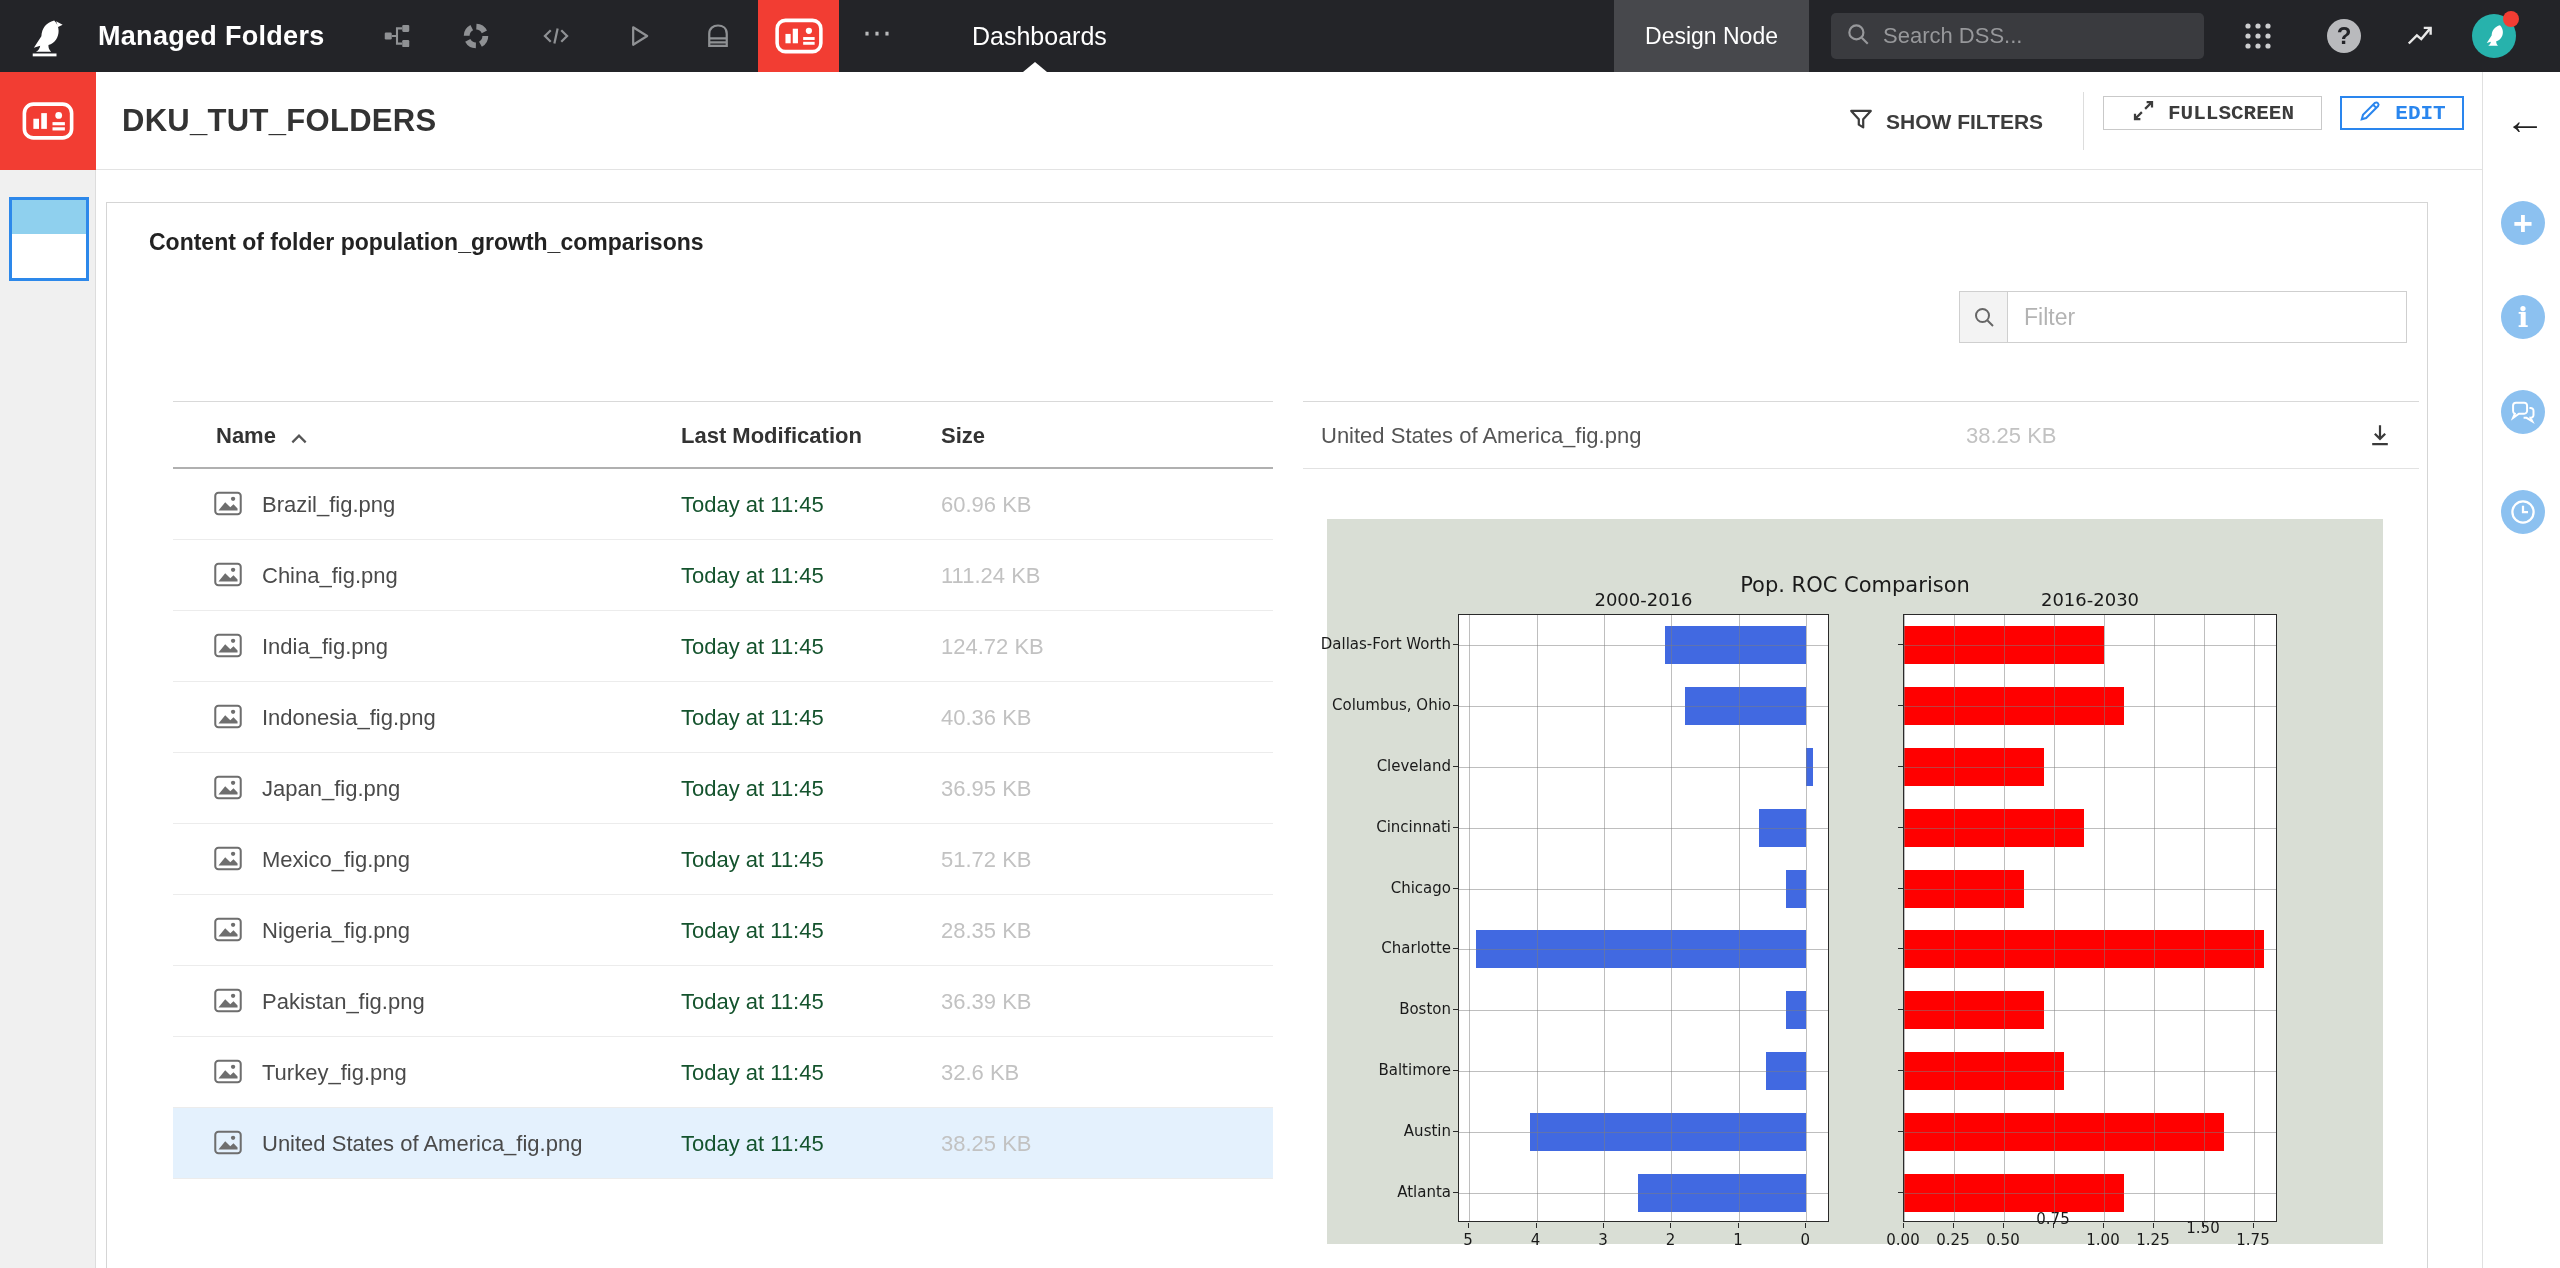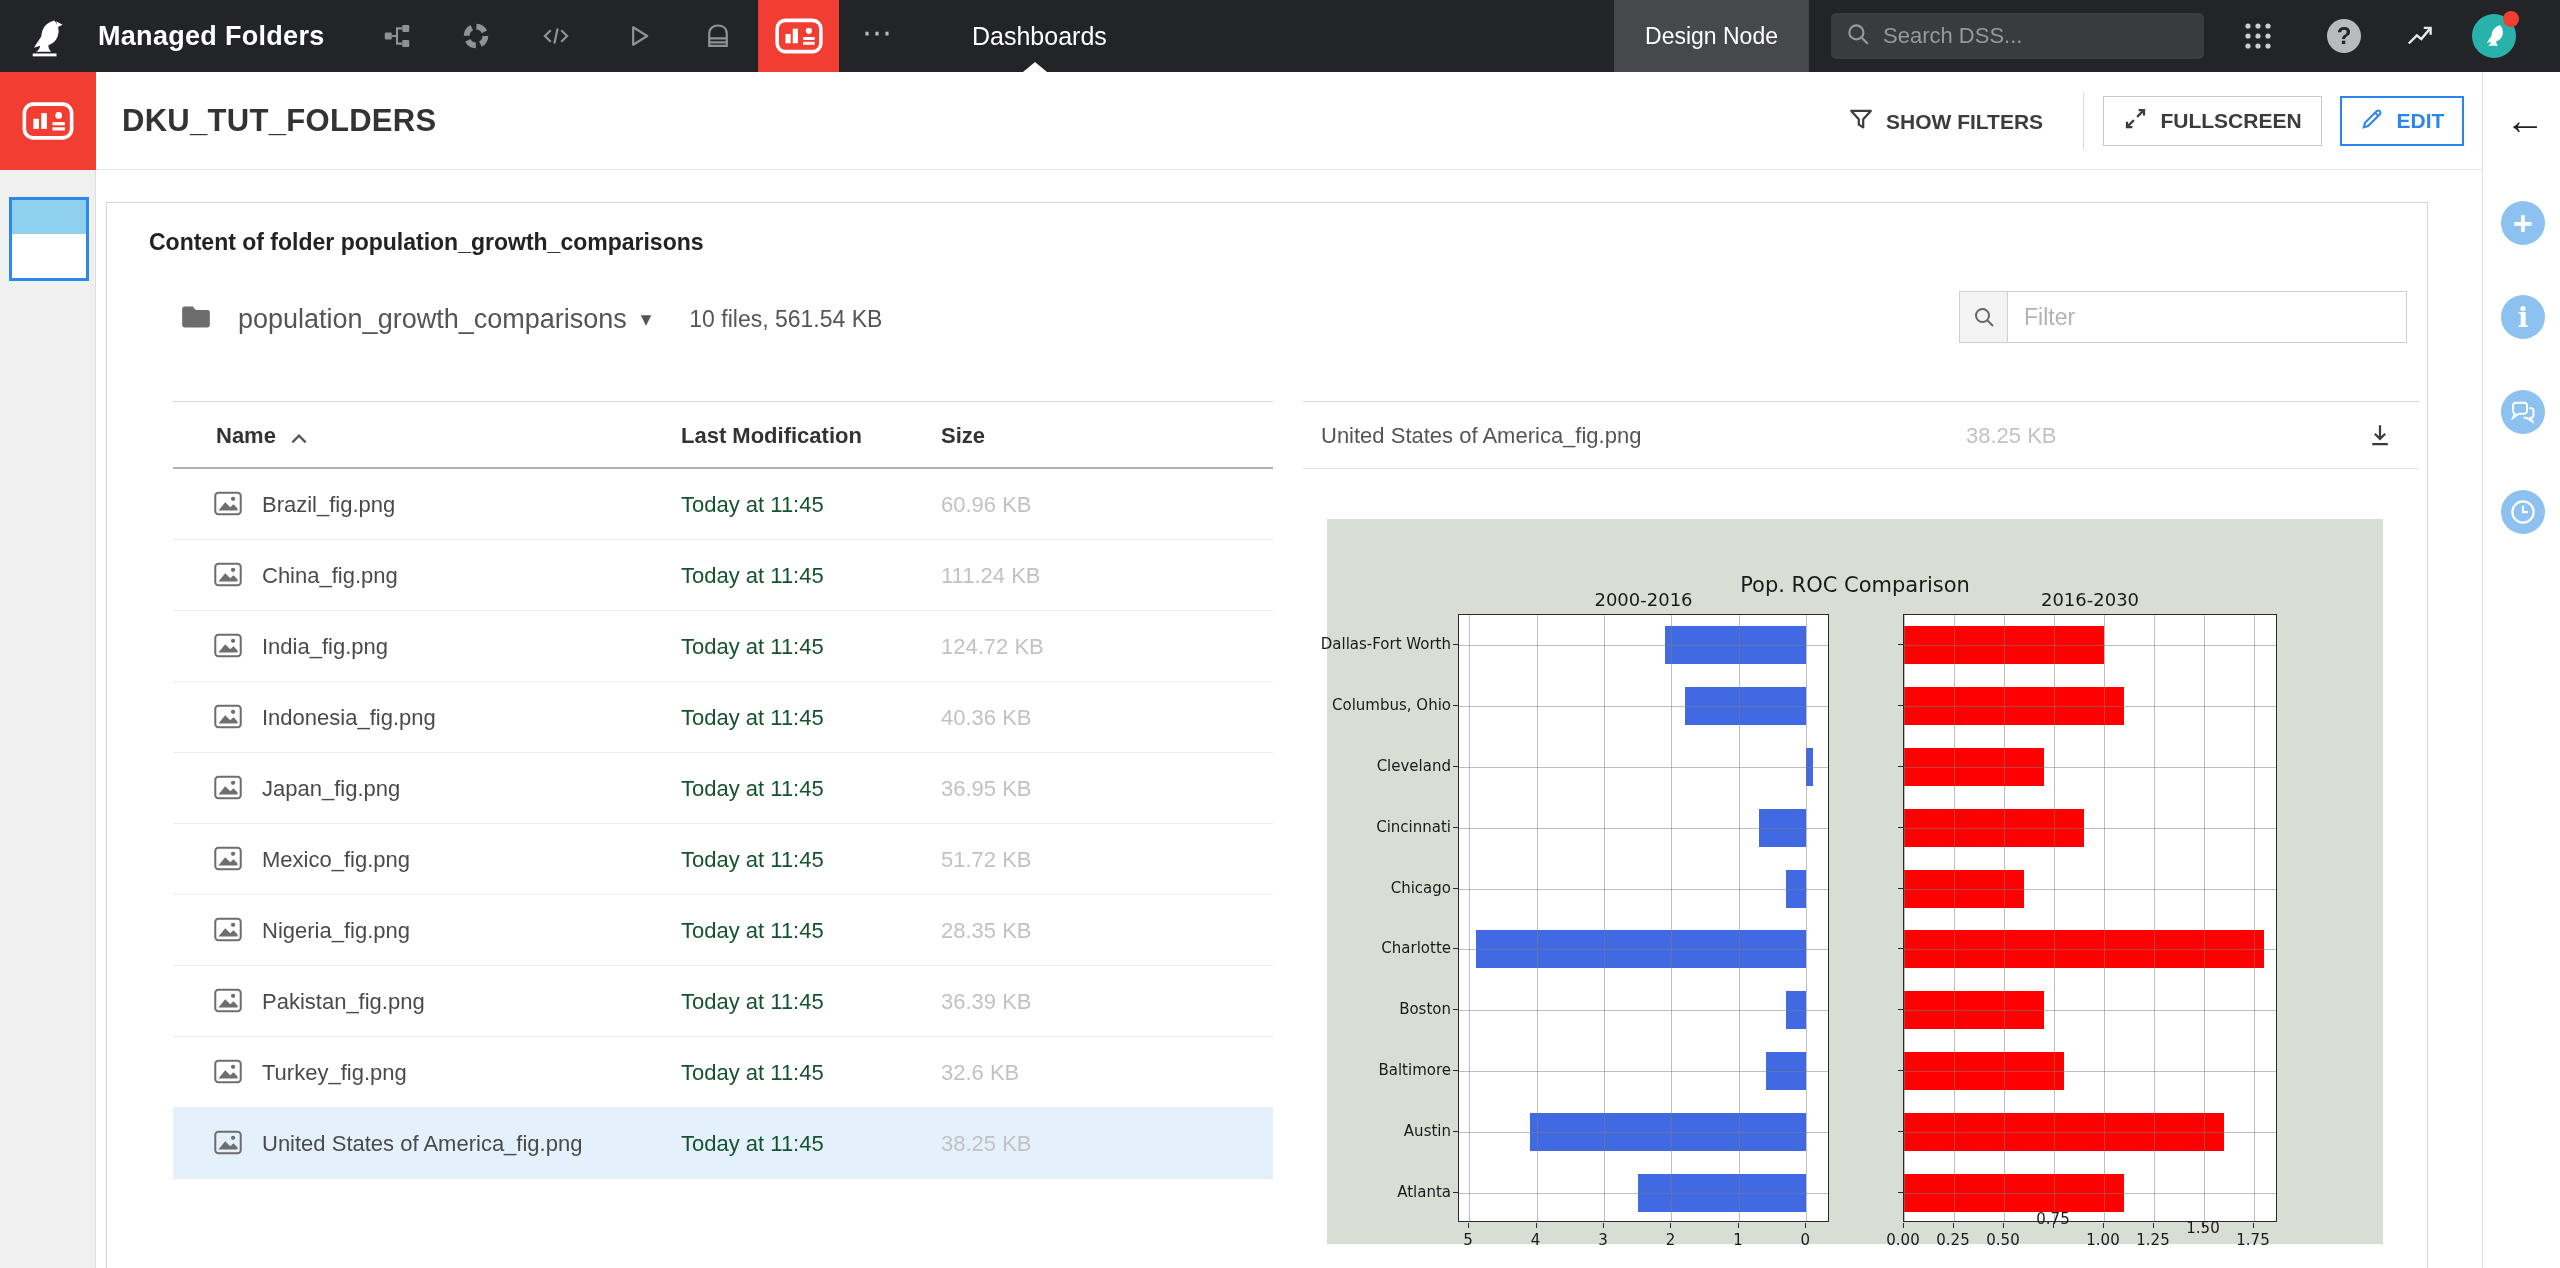--- a/index.html
+++ b/index.html
@@ -39,22 +39,22 @@
   
   #pagehead { position:absolute; left:0; top:72px; width:2482px; height:98px; background:#fff;
     border-bottom:1px solid #e3e3e3; z-index:5; }
   #head-red-tile { position:absolute; left:0; top:0; width:96px; height:98px; background:#f23d33;
     display:flex; align-items:center; justify-content:center; }
   #page-title { position:absolute; left:122px; top:0; height:98px; line-height:98px;
     font-size:31px; font-weight:600; color:#333; letter-spacing:.3px; }
   #show-filters { position:absolute; left:1848px; top:30px; height:40px; display:flex; align-items:center;
     gap:12px; color:#3c3c3c; font-weight:700; font-size:21px; cursor:pointer; }
   #hdr-divider { position:absolute; left:2083px; top:20px; width:1px; height:58px; background:#ddd; }
-  .hbtn { position:absolute; top:24px; height:50px; display:flex; align-items:center; justify-content:center;
-    gap:12px; font-weight:700; font-size:21px; background:#fff; cursor:pointer; }
+  .hbtn { position:absolute; top:24px; height:34px; display:flex; align-items:center; justify-content:center;
+    gap:12px; font-weight:700; font-size:21px; background:#fff; cursor:pointer;font-family:Liberation Mono, monospace; }
   #fullscreen-btn { left:2103px; width:219px; border:1px solid #c9c9c9; color:#3c3c3c; }
   #edit-btn { left:2340px; width:124px; border:2px solid #2a86ee; color:#2a86ee; }
 
   
   #sidebar { position:absolute; left:0; top:170px; width:96px; height:1098px; background:#f0f0f0;
     border-right:1px solid #ddd; }
   #slide-thumb { position:absolute; left:9px; top:27px; width:80px; height:84px; background:#fff;
     border:3px solid #2d88ea; cursor:pointer; }
   #slide-thumb .strip { position:absolute; left:0; top:0; right:0; height:44%; background:#8fd0ee; }
 
@@ -283,30 +283,20 @@
     <svg viewBox="0 0 24 24" width="30" height="30" fill="none" stroke="#fff" stroke-width="1.8">
         <circle cx="12" cy="12" r="8.5"></circle>
         <path d="M12 7 V12 H16"></path>
       </svg>
   </div>
 </div>
 
 <div id="box">
   <div id="box-heading">Content of folder population_growth_comparisons</div>
 
-  <div id="folder-row">
-    <span>
-      <svg viewBox="0 0 26 20" width="30" height="24" fill="#6d6d6d">
-          <path d="M1 3 a2 2 0 0 1 2-2 h7.2 l2.6 3 H23 a2 2 0 0 1 2 2 v11 a2 2 0 0 1-2 2 H3 a2 2 0 0 1-2-2 Z"></path>
-        </svg>
-    </span>
-    <span id="folder-name">population_growth_comparisons</span>
-    <span id="folder-caret">▾</span>
-    <span id="files-summary">10 files, 561.54 KB</span>
-  </div>
 
   <div id="filter-wrap">
     <div id="filter-prefix">
       <svg viewBox="0 0 24 24" width="24" height="24" fill="none" stroke="#666" stroke-width="2">
           <circle cx="10.5" cy="10.5" r="6.5"></circle>
           <path d="M15.5 15.5 L21 21"></path>
         </svg>
     </div>
     <input placeholder="Filter" style="">
   </div>

